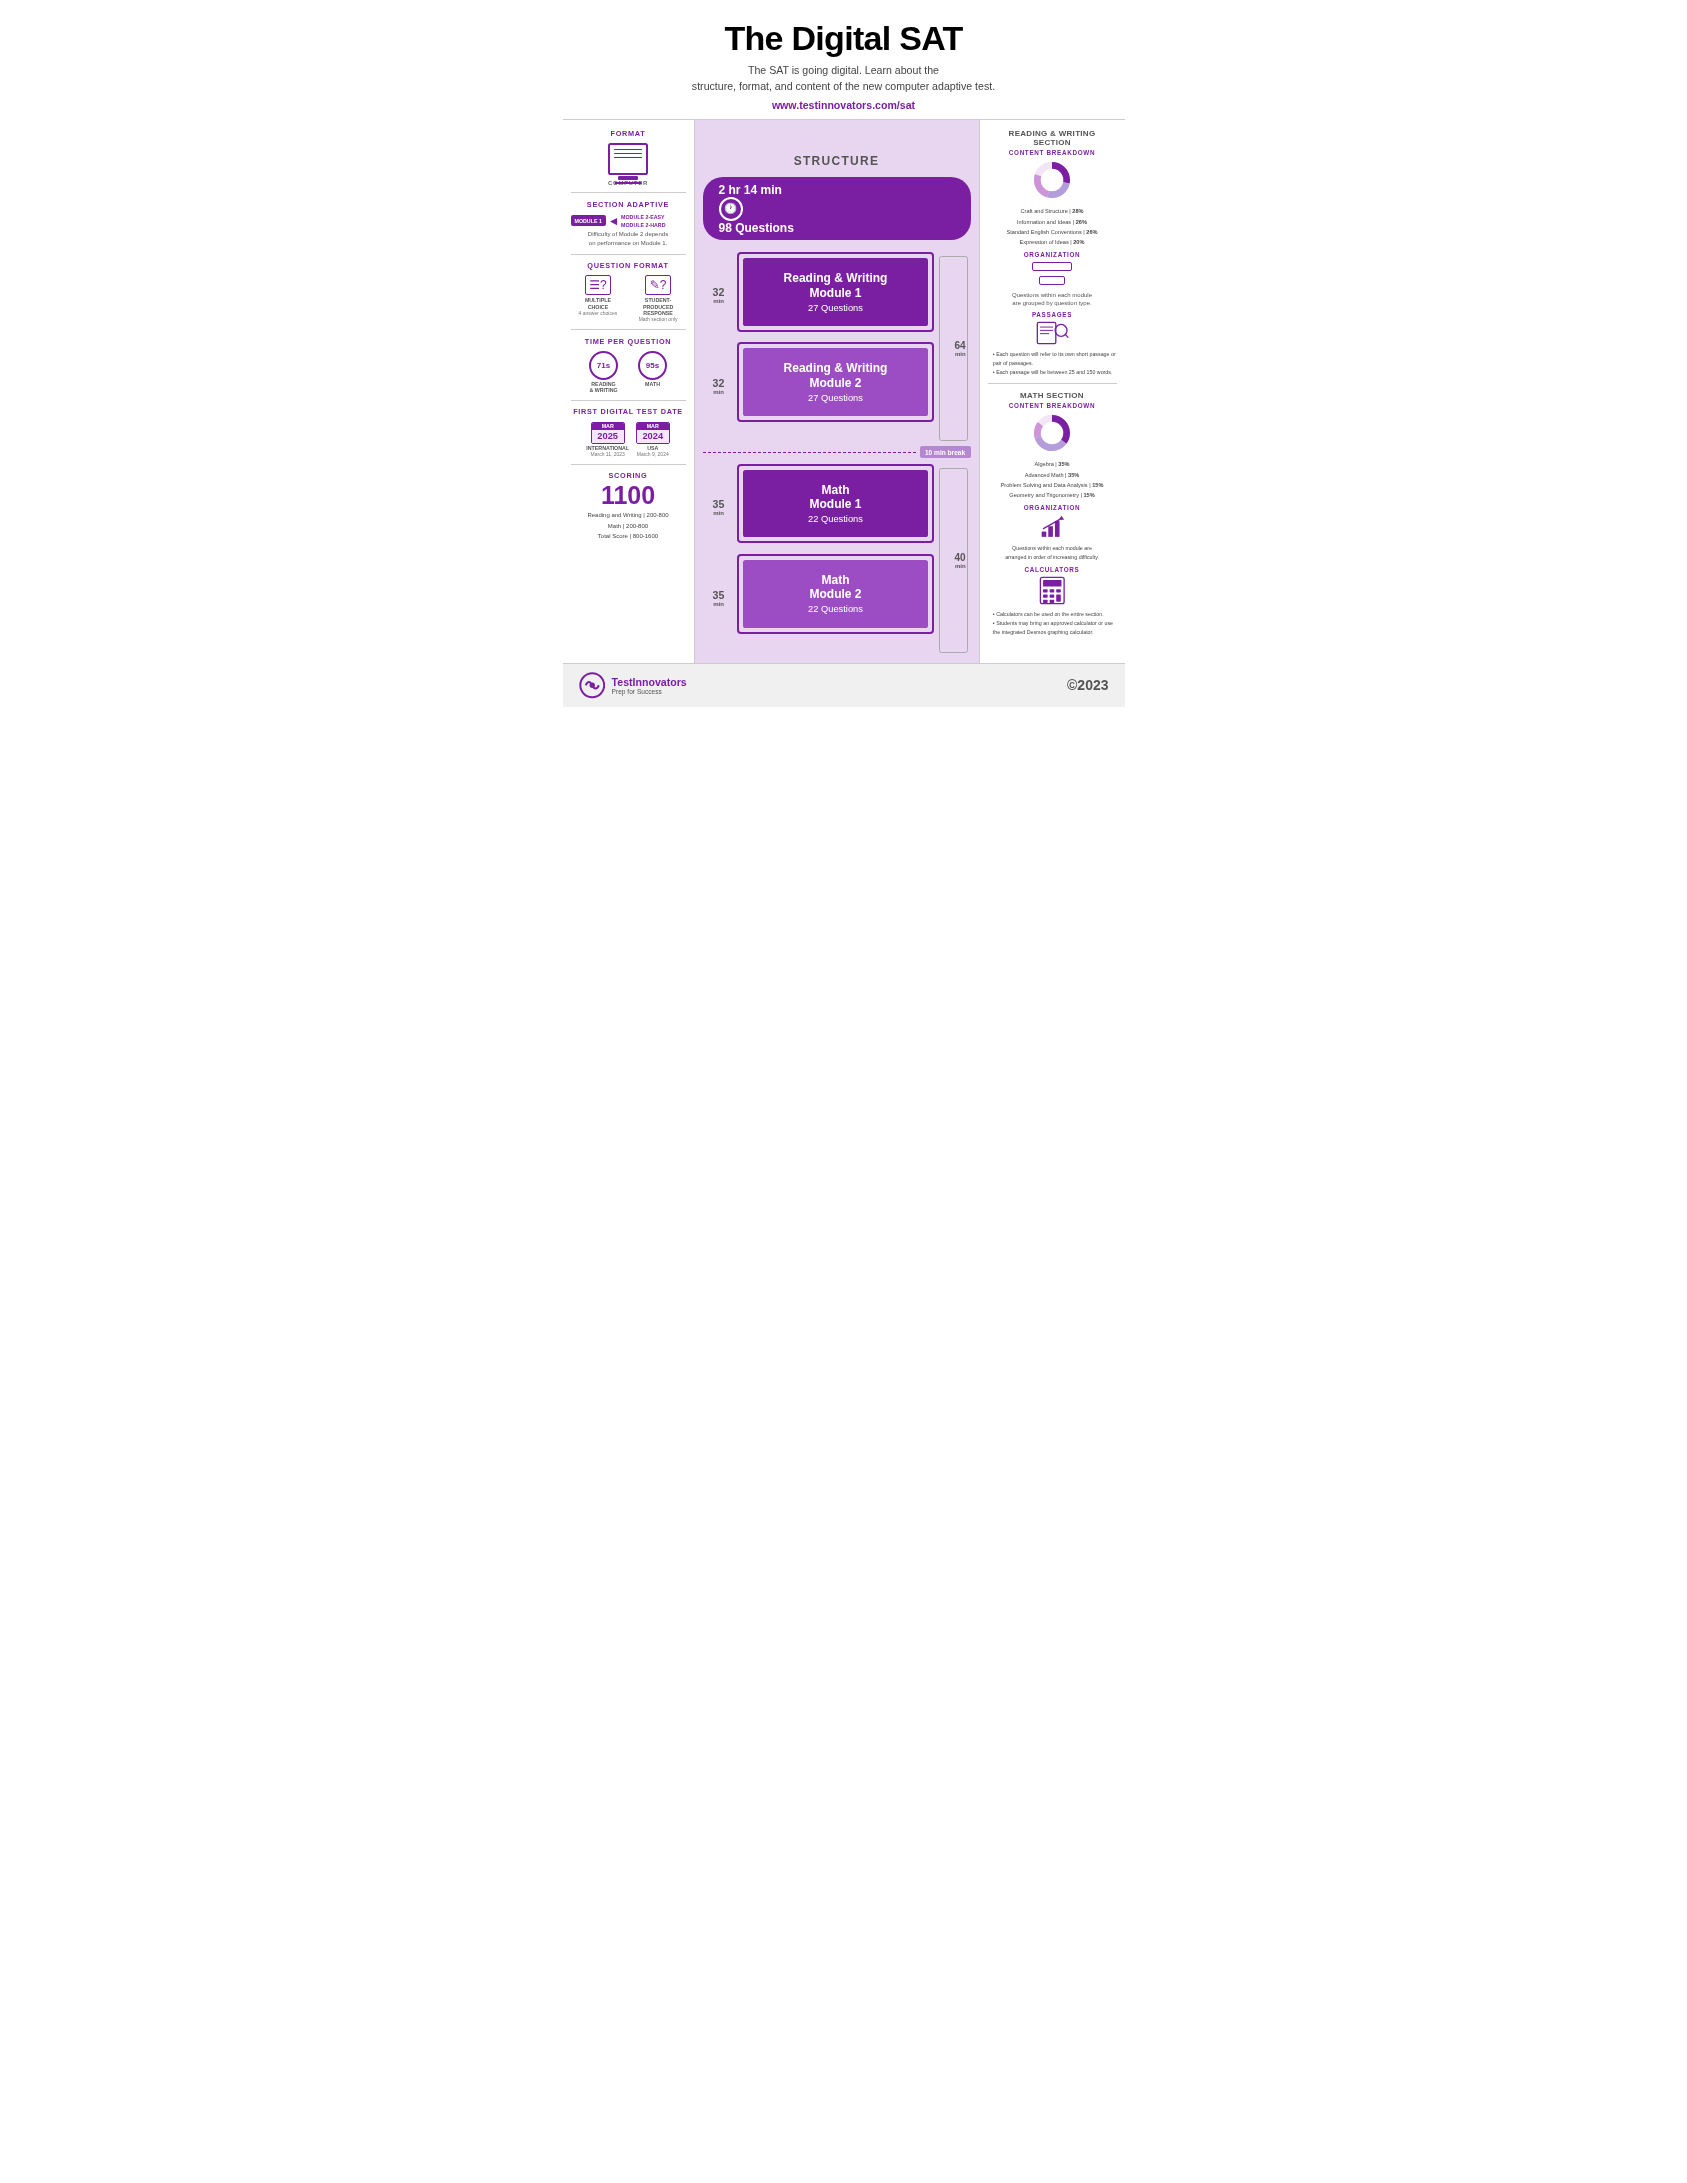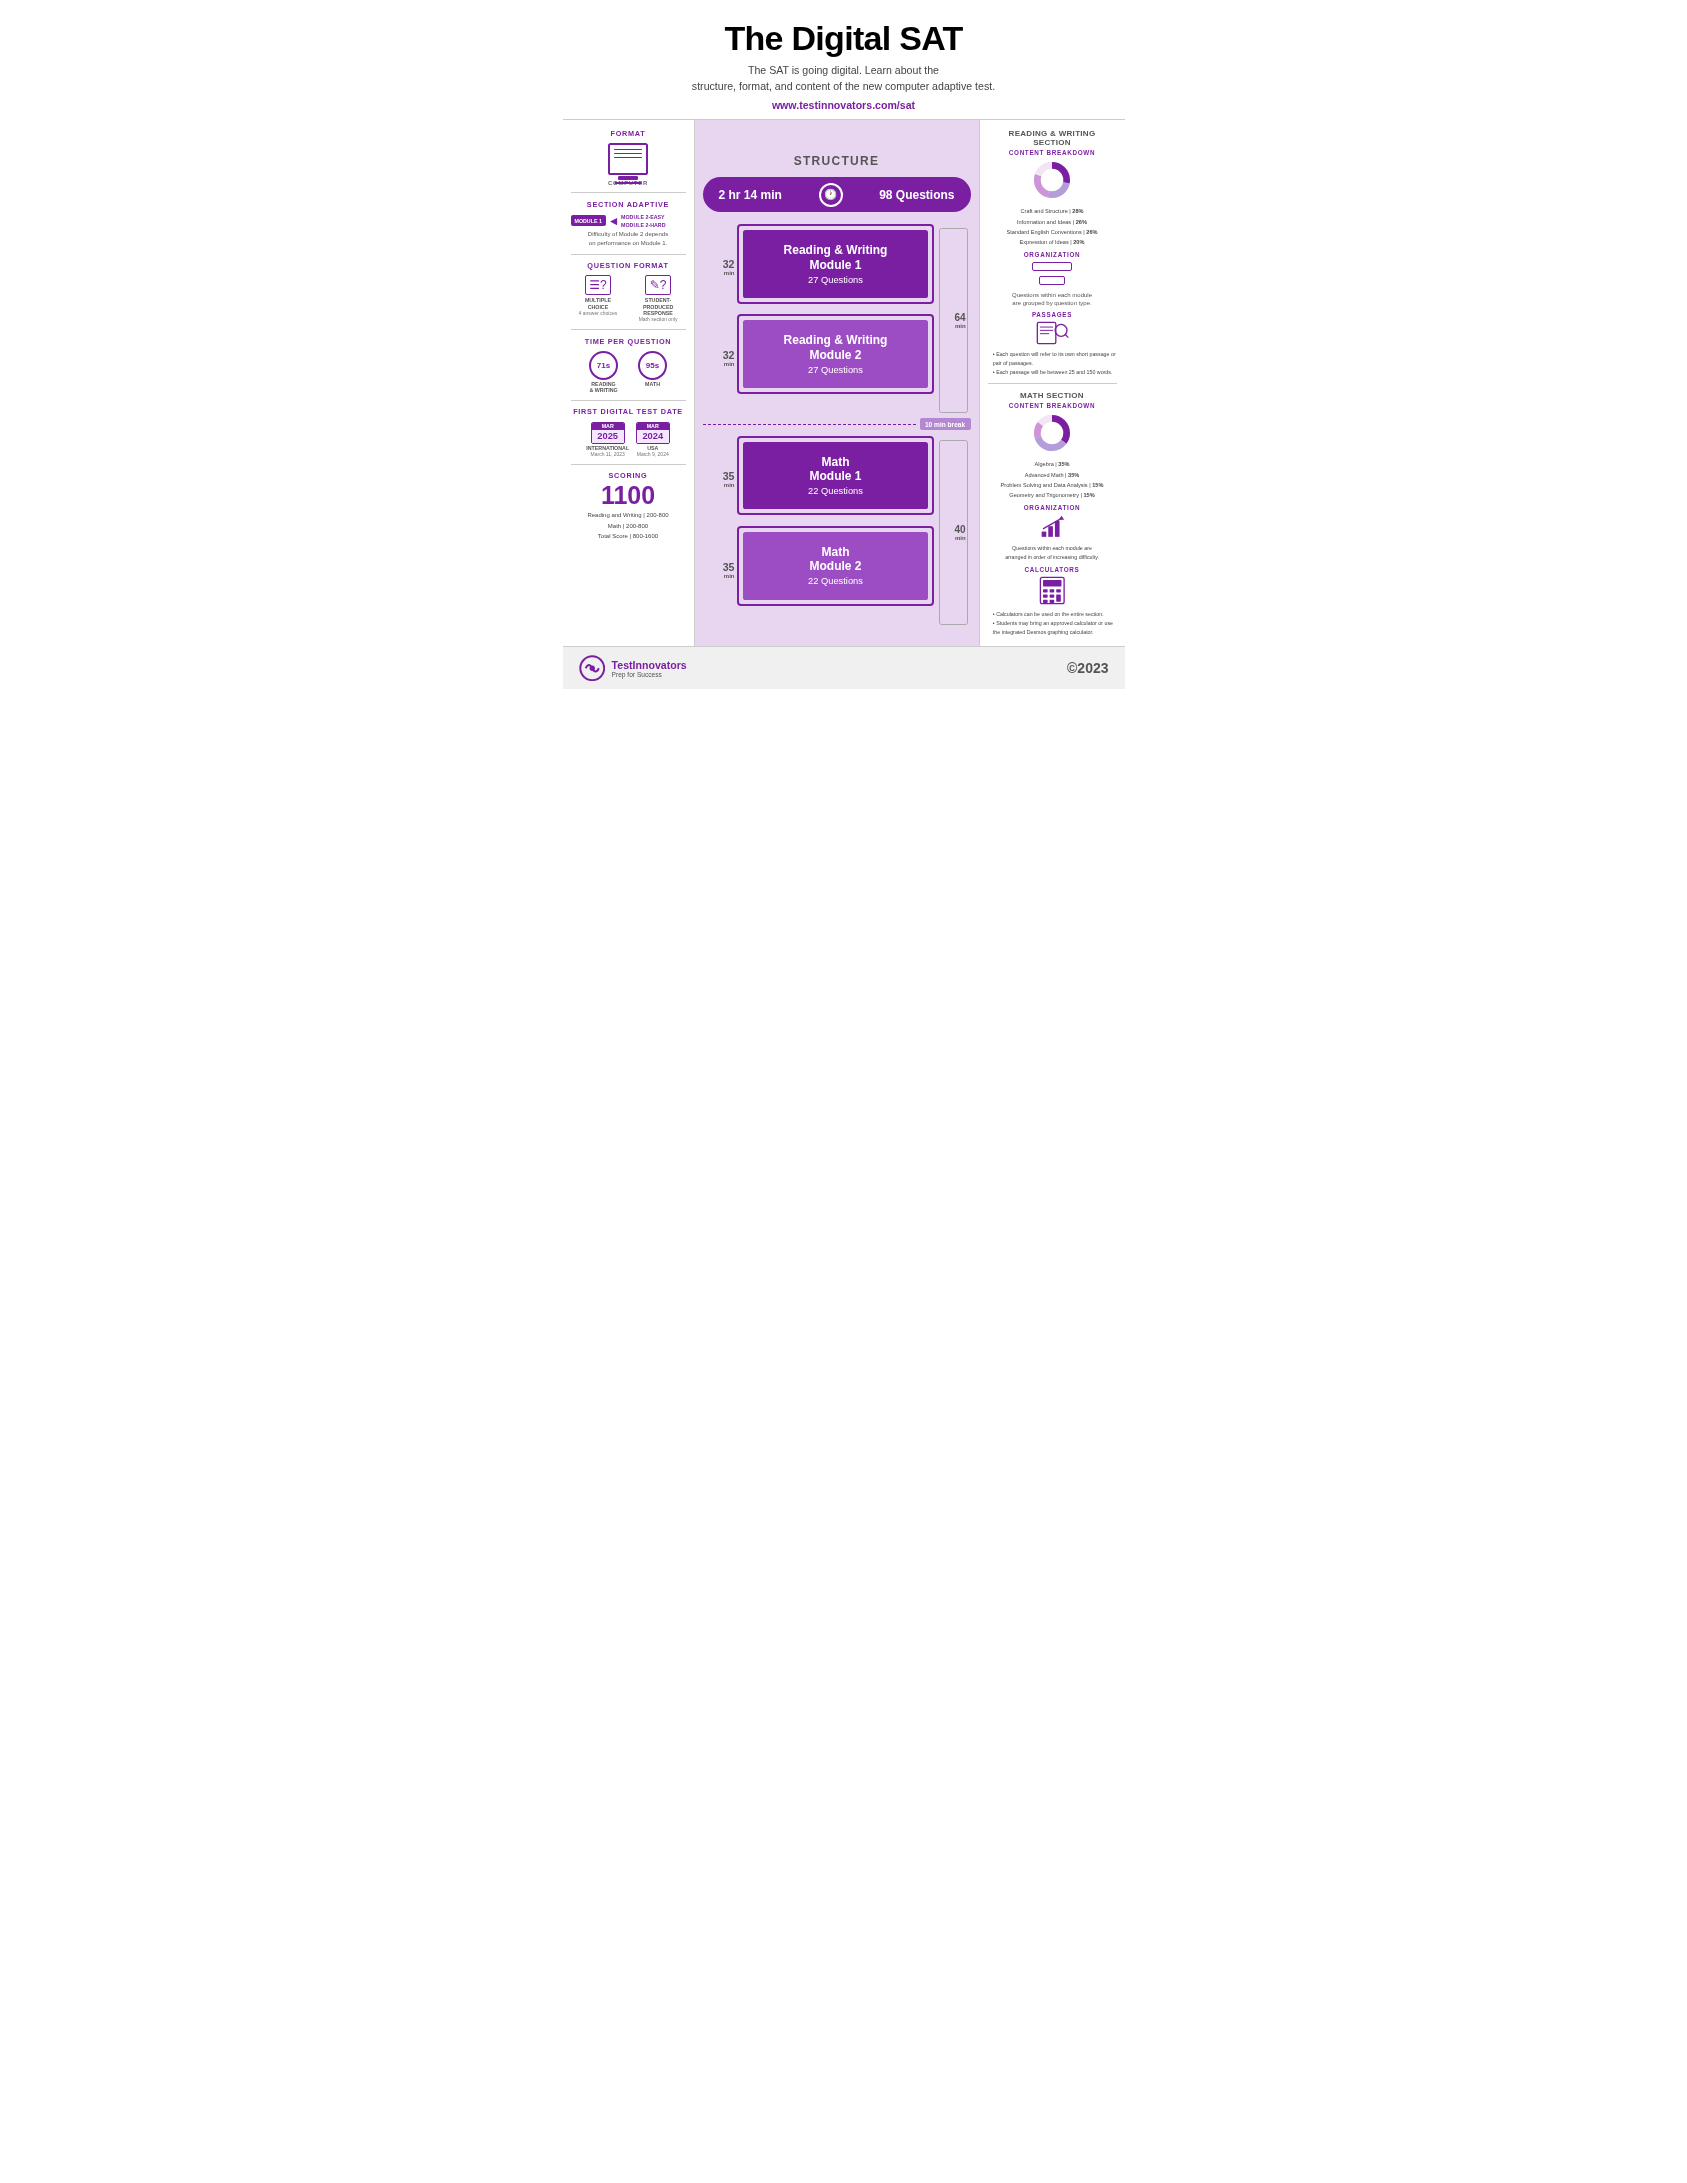--- a/index.html
+++ b/index.html
@@ -288,25 +288,26 @@
       letter-spacing: 1.3px;
       text-align: center;
       margin-bottom: 9.3px;
       margin-top: 24px;
     }
     .total-bar {
       background: #7b1fa2;
       color: #fff;
       border-radius: 20px;
       display: flex;
-      align-items: center;
+      align-items: flex-start;
       justify-content: space-between;
       padding: 5.3px 16px;
       width: 100%;
       margin-bottom: 9.3px;
+      flex-direction: column;
     }
     .total-time {
       font-size: 12px;
       font-weight: bold;
     }
     .clock-icon {
       width: 24px;
       height: 24px;
       border: 2px solid #fff;
       border-radius: 50%;
@@ -329,21 +330,21 @@
     .time-labels {
       display: flex;
       flex-direction: column;
       width: 32px;
       min-width: 32px;
       padding-top: 2.6px;
     }
     .time-label {
       display: flex;
       flex-direction: column;
-      align-items: flex-end;
+      align-items: center;
       justify-content: center;
     }
     .time-num {
       font-size: 10.6px;
       font-weight: 900;
       color: #555;
     }
     .time-unit {
       font-size: 6px;
       color: #555;

